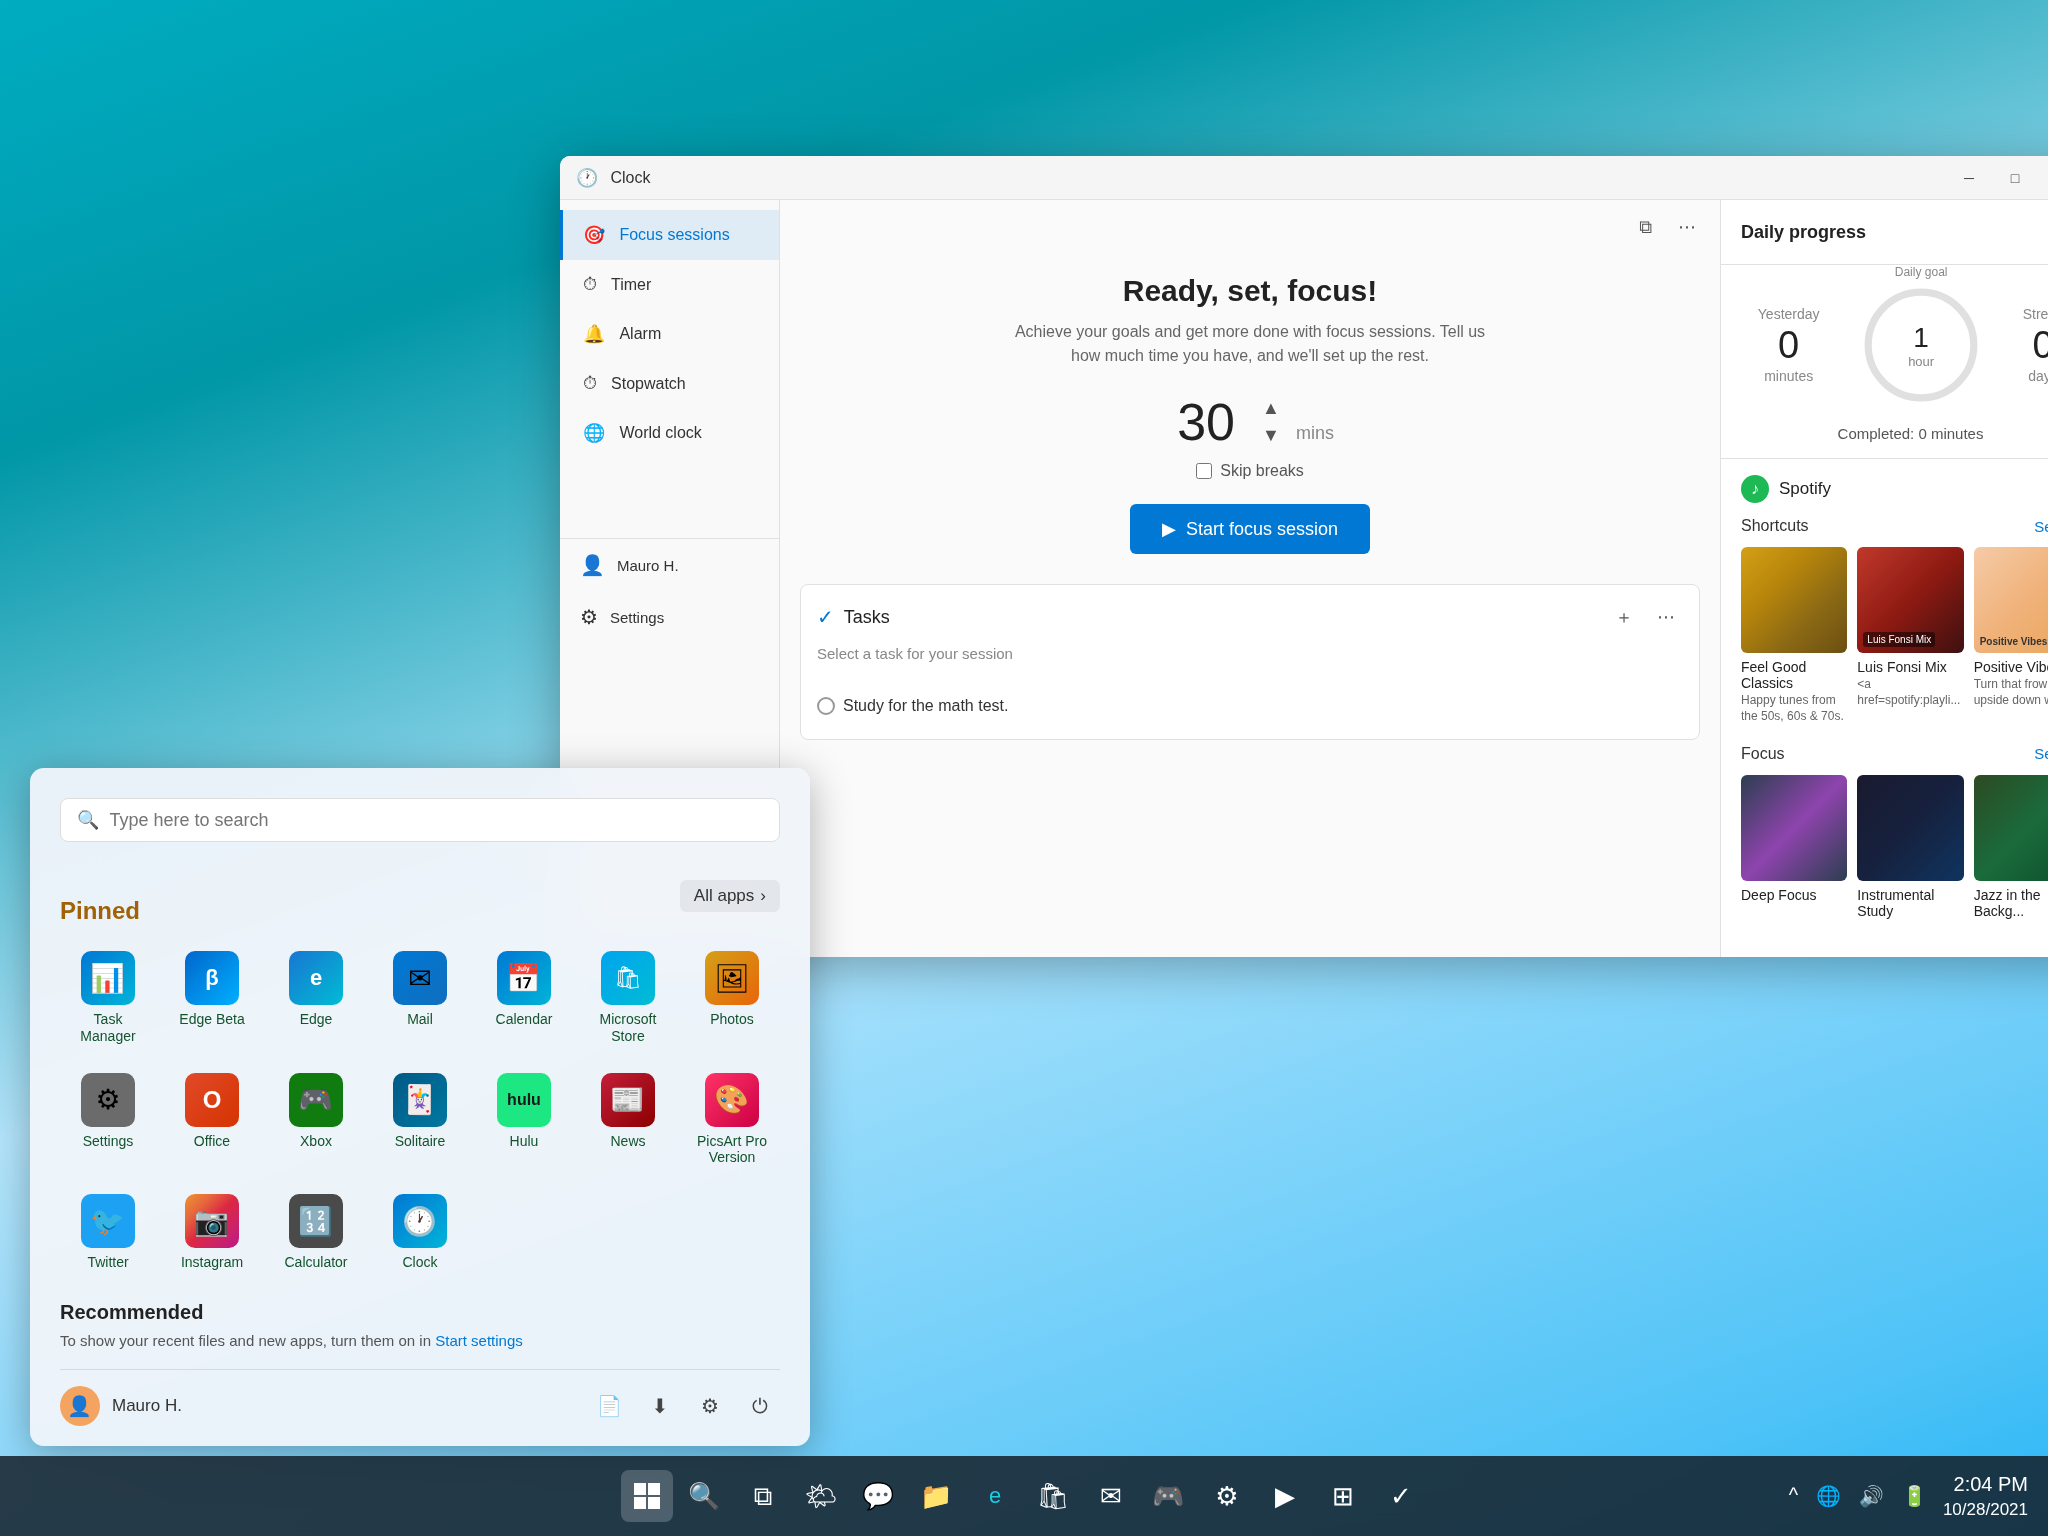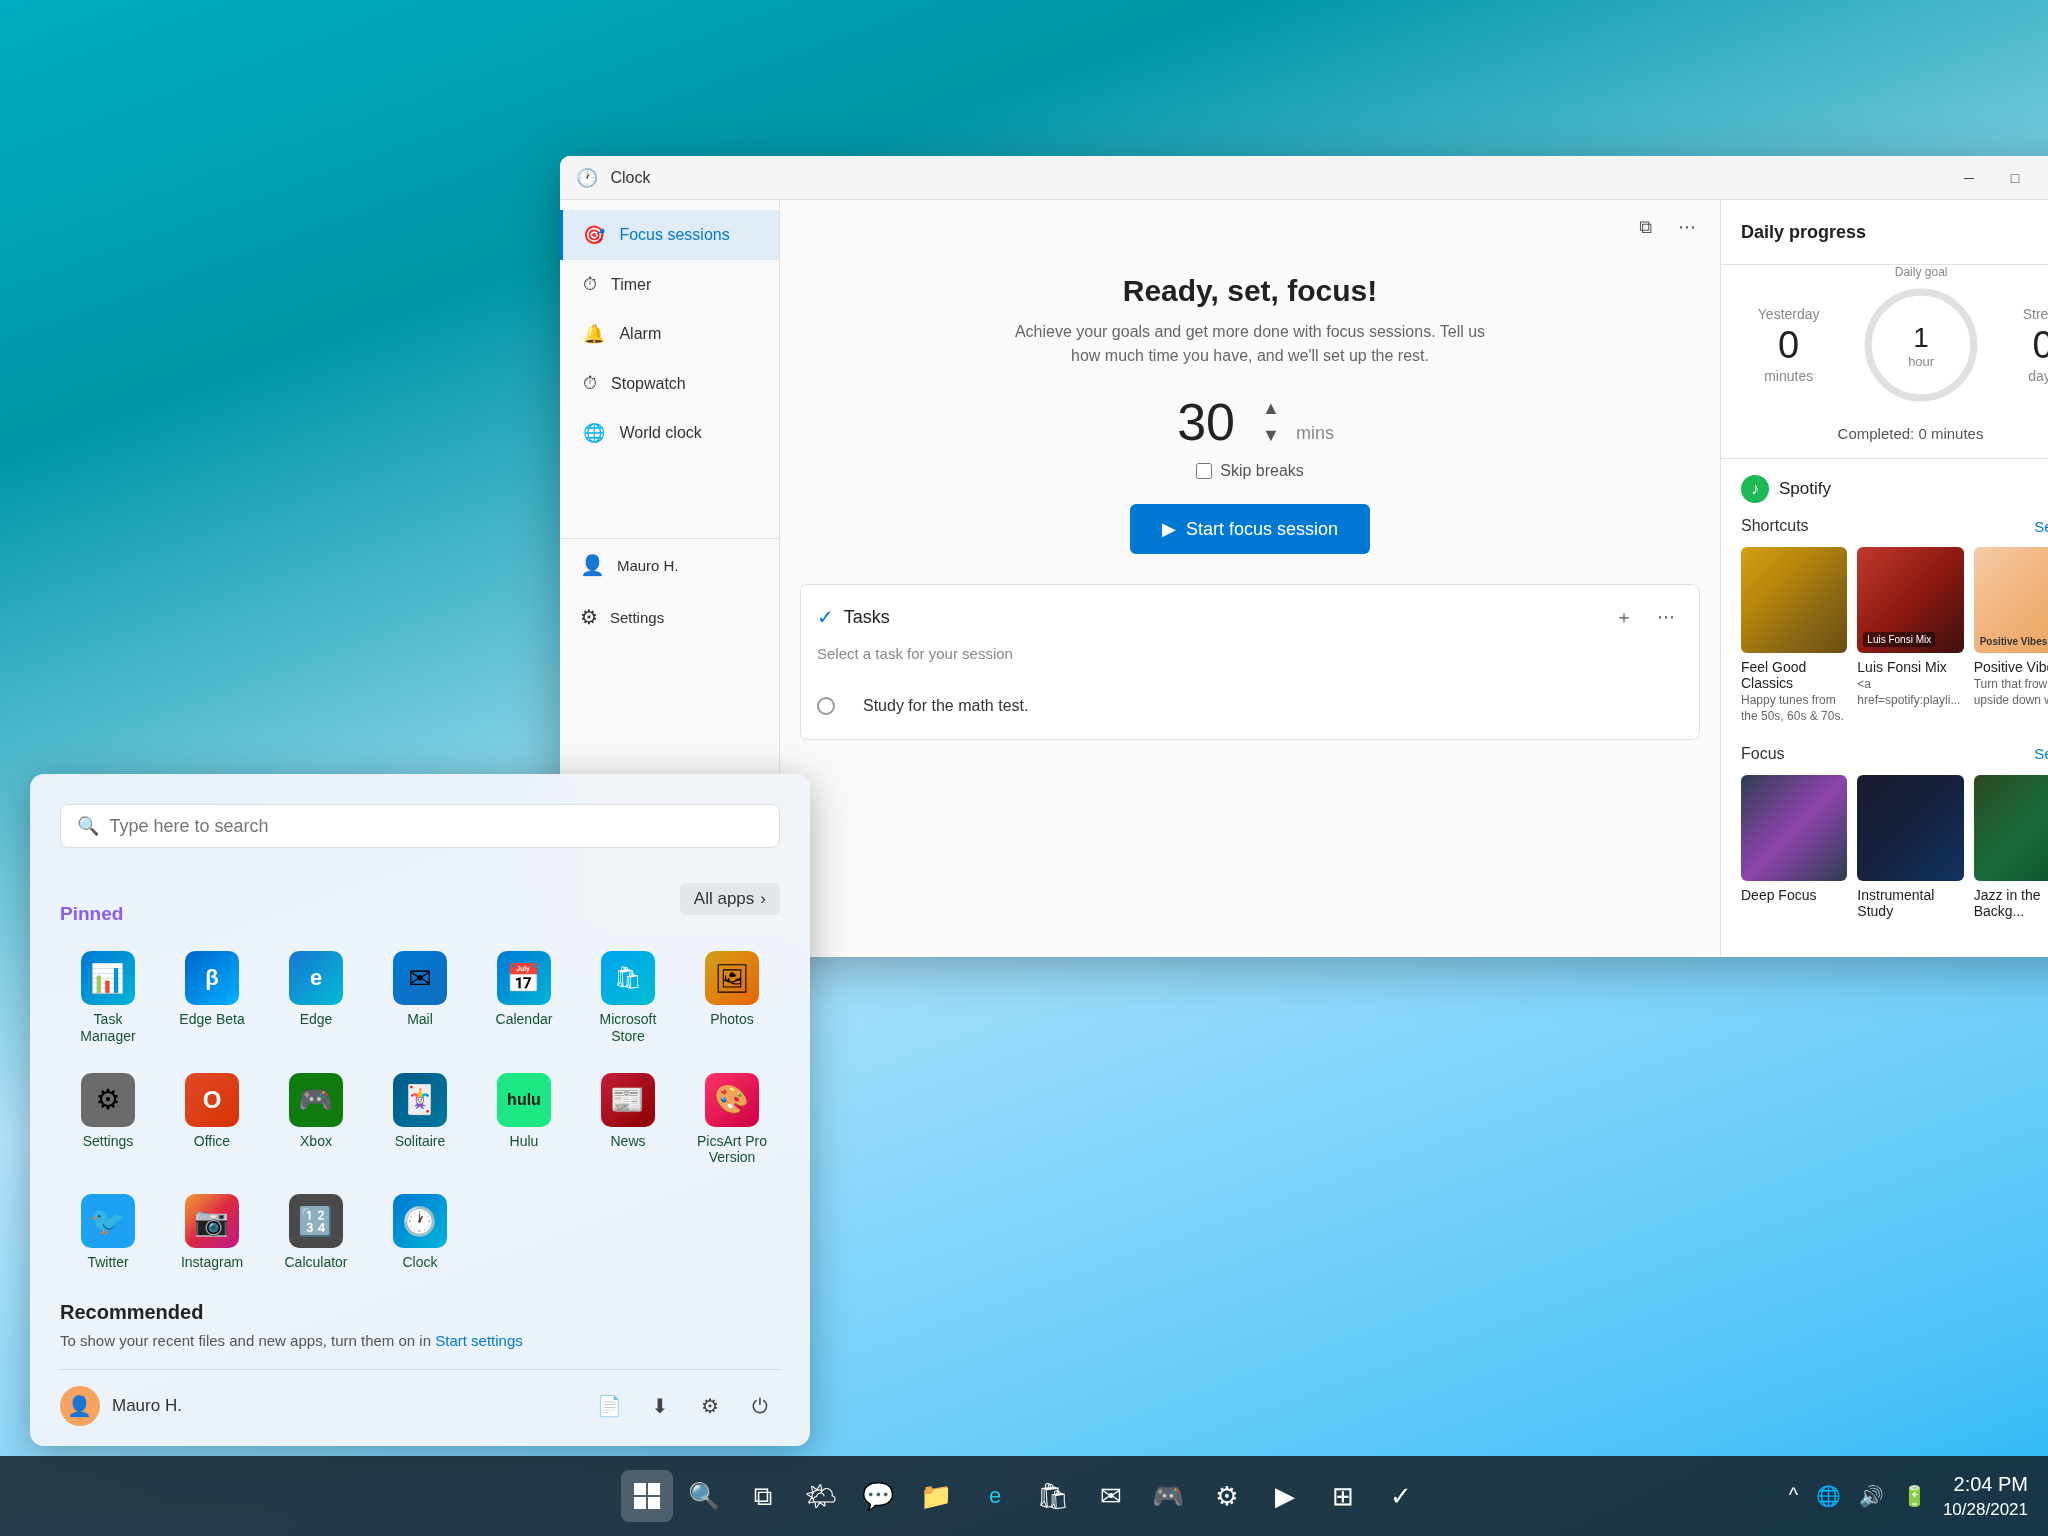--- a/index.html
+++ b/index.html
@@ -116,21 +116,21 @@
       flex: 1;
     }
     .start-search .search-icon { color: #666; font-size: 18px; }
 
     .pinned-header {
       display: flex;
       justify-content: space-between;
       align-items: center;
       margin-bottom: 16px;
     }
-    .pinned-header h3 { font-size: 19px; font-weight: 600; color: #8b5cf6; margin-top: 31px; }
+    .pinned-header h3 { font-size: 24px; font-weight: 600; color: #a16207; margin-top: 31px; }
     .all-apps-btn {
       display: flex;
       align-items: center;
       gap: 6px;
       font-size: 17px;
       color: #333;
       background: rgba(0,0,0,0.06);
       border: none;
       border-radius: 6px;
       padding: 6px 14px;
@@ -411,21 +411,21 @@
       font-size: 18px;
       color: #555;
       cursor: pointer;
       padding: 4px 8px;
       border-radius: 4px;
     }
     .tasks-select-text { font-size: 15px; color: #888; margin-bottom: 27px; }
     .task-item {
       display: flex;
       align-items: flex-end;
-      gap: 28px;
+      gap: 8px;
       padding: 8px 0;
     }
     .task-checkbox {
       width: 18px;
       height: 18px;
       border: 2px solid #999;
       border-radius: 50%;
       flex-shrink: 0;
     }
     .task-label { font-size: 16px; color: #333; }

